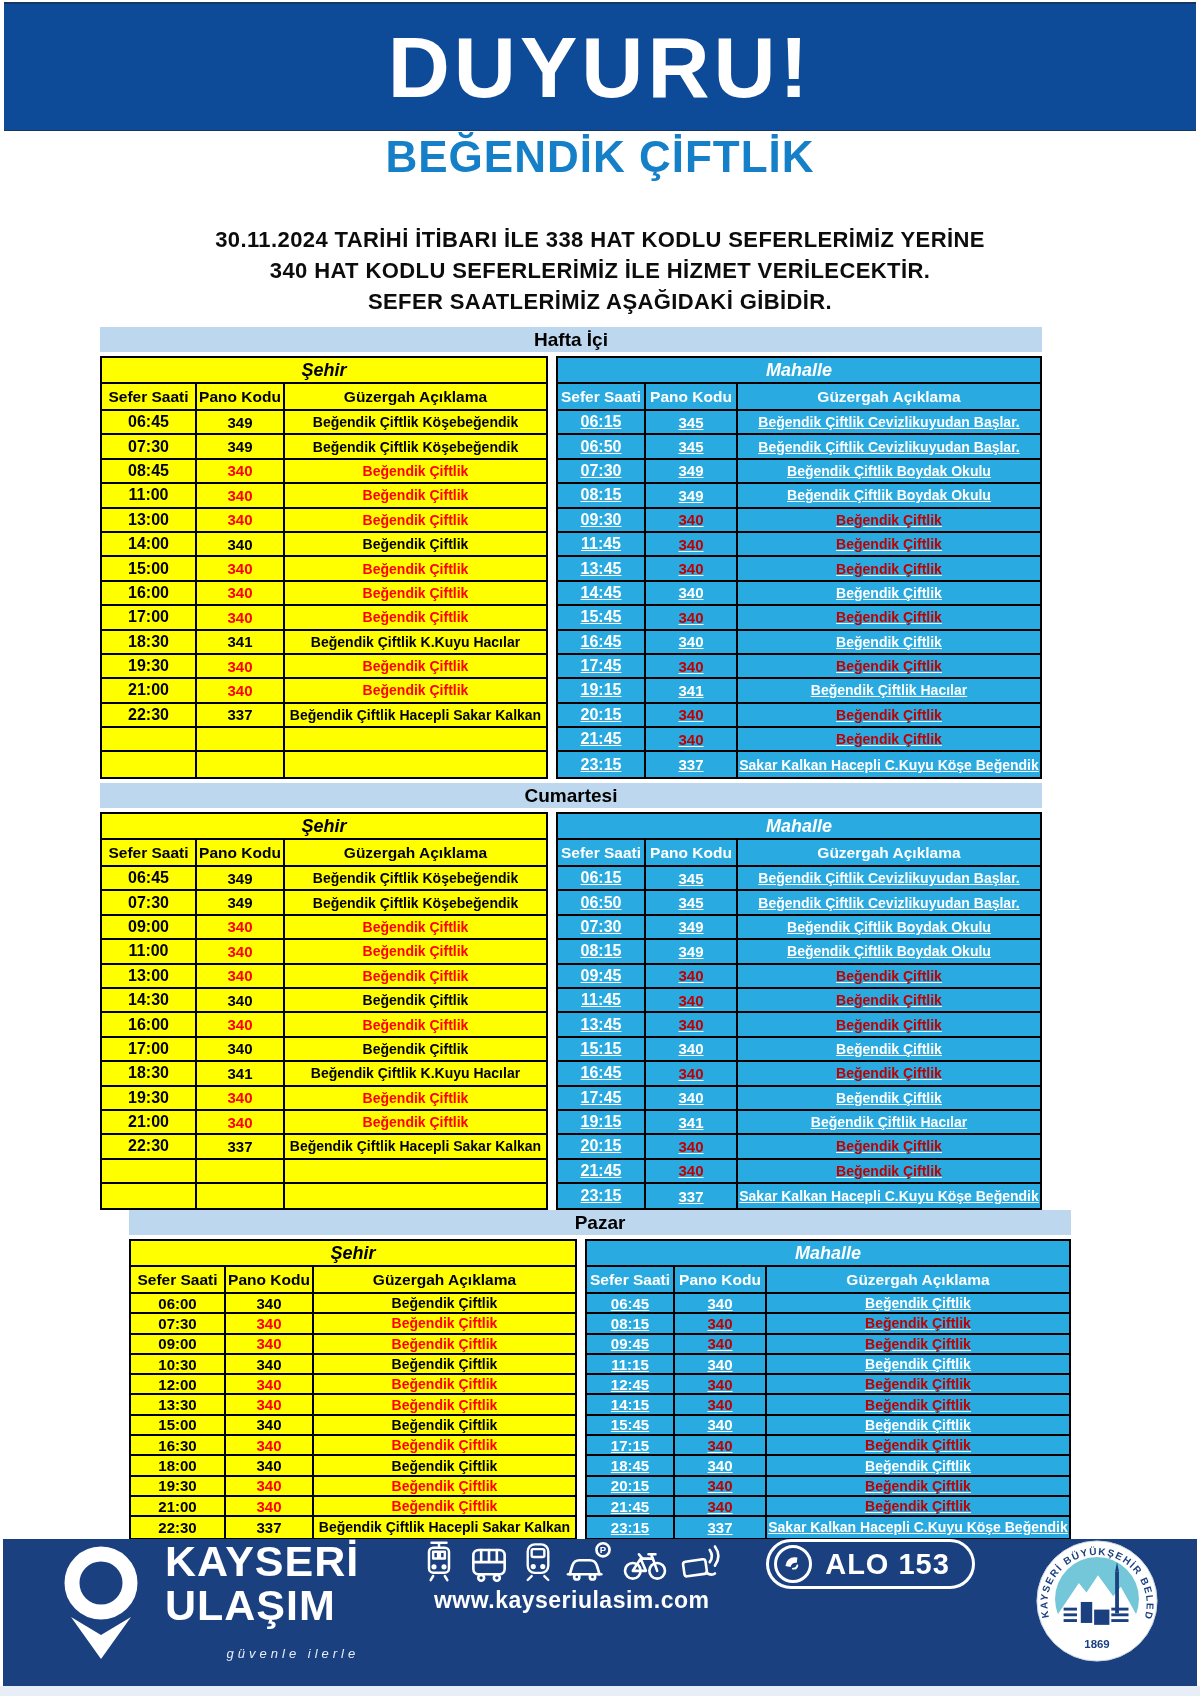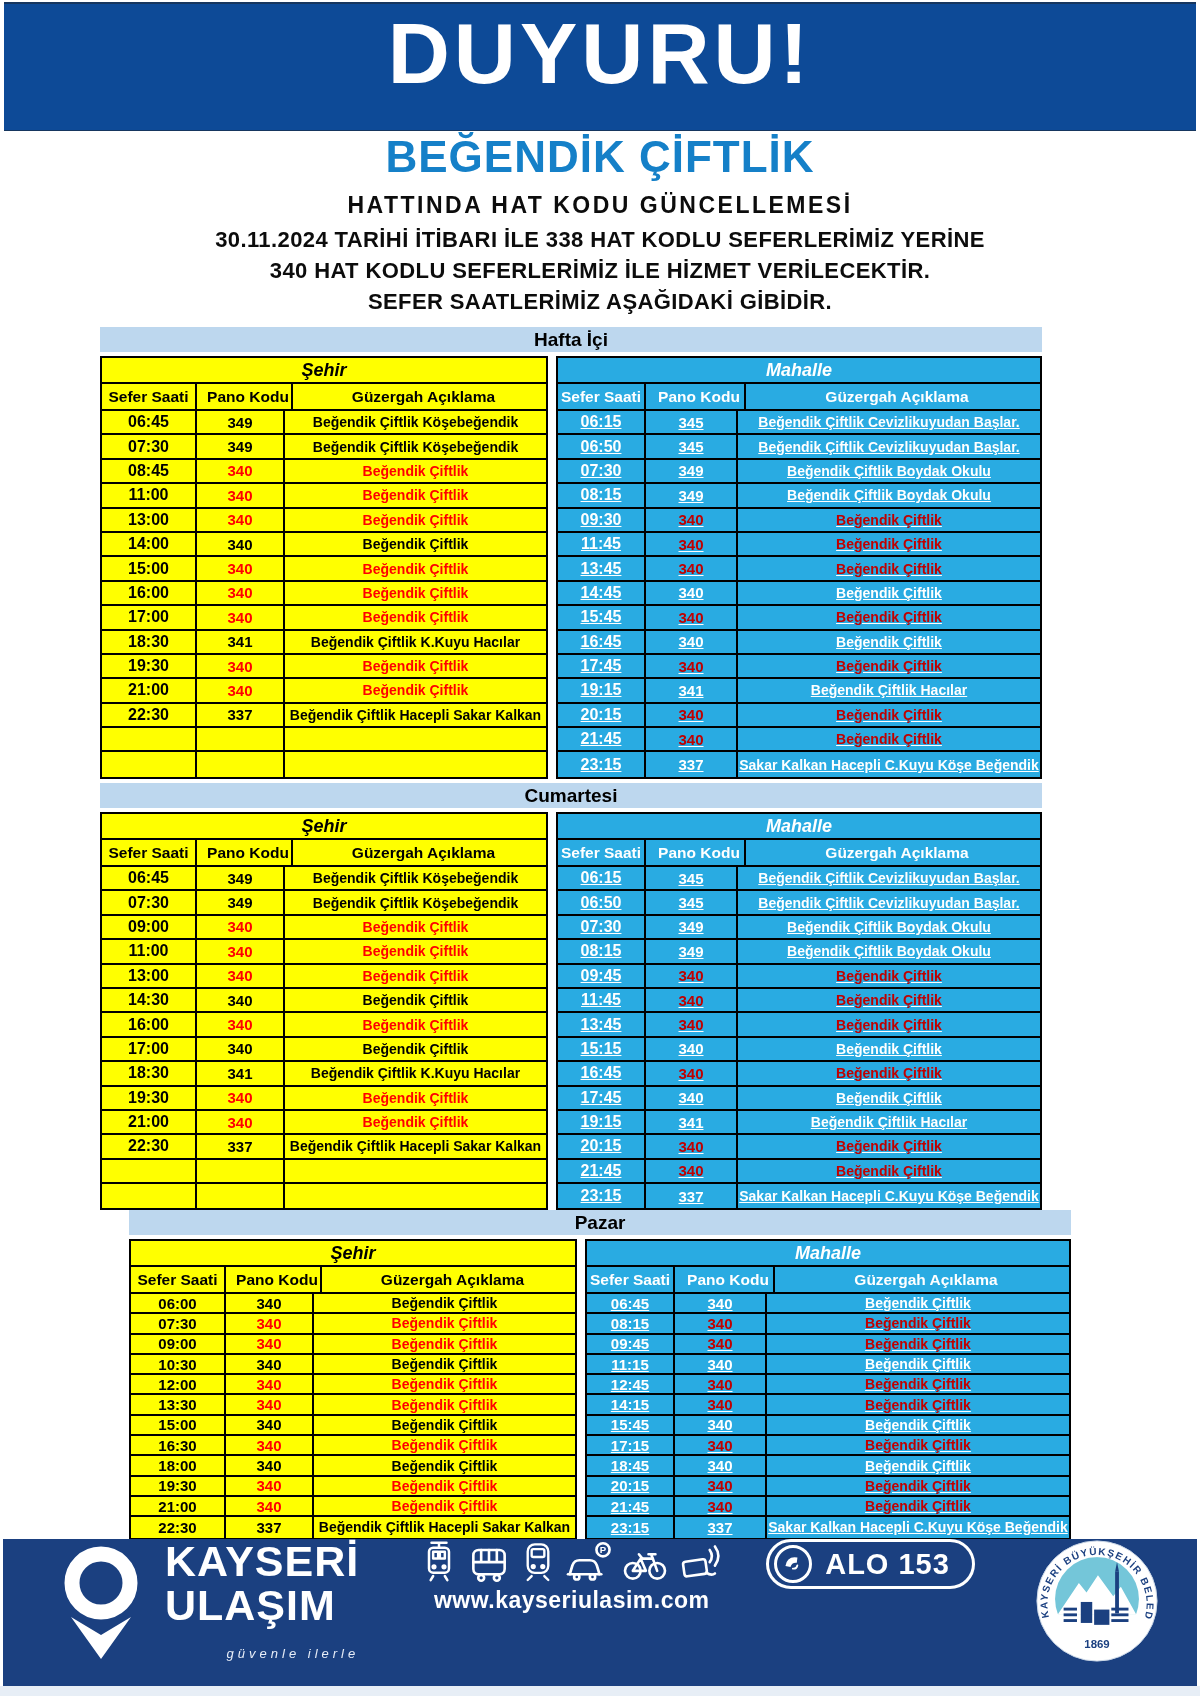--- a/index.html
+++ b/index.html
@@ -8,21 +8,21 @@
     font-family:"Liberation Sans",sans-serif;overflow:hidden;
     -webkit-font-smoothing:antialiased;
   }
   .page{position:absolute;inset:0;}
 
   
   .banner{
     position:absolute;left:4px;top:2px;width:1192px;height:129px;
     background:var(--banner_blue,#0D4A97);
     border-top:2px solid #16365f;border-bottom:1px solid #16365f;
-    display:flex;justify-content:center;box-sizing:border-box;
+    display:flex;align-items:center;justify-content:center;box-sizing:border-box;
   }
   .banner-title{color:#fff;font-size:86px;font-weight:bold;letter-spacing:4px;}
 
   .line-title{
     position:absolute;top:132px;left:0;width:100%;text-align:center;
     color:var(--title_blue,#1580C8);font-size:44px;font-weight:bold;letter-spacing:1px;
   }
   .subtitle{
     position:absolute;top:192px;left:0;width:100%;text-align:center;
     color:#0c0c0c;font-size:23px;font-weight:bold;letter-spacing:2.5px;
@@ -46,21 +46,21 @@
   .tbl{border:2px solid #000;box-sizing:border-box;}
   .tbl.city{width:448px;background:var(--city_bg,#FFFF00);color:#000;}
   .tbl.district{width:486px;background:var(--district_bg,#29ABE2);color:#fff;}
   .side-hdr{
     height:26px;border-bottom:2px solid #000;display:flex;align-items:center;justify-content:center;
     font-size:18px;font-weight:bold;box-sizing:border-box;font-style:italic;
   }
   .cols,.trow{display:grid;box-sizing:border-box;}
   .city .cols,.city .trow{grid-template-columns:95px 88px 1fr;}
   .district .cols,.district .trow{grid-template-columns:88px 92px 1fr;}
-  .cols{height:27px;border-bottom:2px solid #000;font-size:15.5px;font-weight:bold;gap:8px;}
+  .cols{height:27px;border-bottom:2px solid #000;font-size:15.5px;font-weight:bold;}
   .cols>div,.trow>div{
     display:flex;align-items:center;justify-content:center;
     border-right:2px solid #000;box-sizing:border-box;overflow:hidden;white-space:nowrap;
   }
   .cols>div:last-child,.trow>div:last-child{border-right:none;}
   .trow{height:24.4px;border-bottom:2px solid #000;font-weight:bold;}
   .tbl .rows .trow:last-child{border-bottom:none;}
   .s2 .trow{height:20.3px;}
   .c-time{font-size:16px;}
   .c-code{font-size:15px;}
@@ -96,21 +96,20 @@
 </head>
 <body>
 
 <div class="page">
 
   <div class="banner">
     <div class="banner-title">DUYURU!</div>
   </div>
 
   <div class="line-title">BEĞENDİK ÇİFTLİK</div>
-  <div class="subtitle">HATTINDA HAT KODU GÜNCELLEMESİ</div>
 
   <div class="para">
     <div>30.11.2024 TARİHİ İTİBARI İLE 338 HAT KODLU SEFERLERİMİZ YERİNE</div>
     <div>340 HAT KODLU SEFERLERİMİZ İLE HİZMET VERİLECEKTİR.</div>
     <div>SEFER SAATLERİMİZ AŞAĞIDAKİ GİBİDİR.</div>
   </div>
 
   <div id="sections">
   <div class="section s0">
     <div class="band">Hafta İçi</div>

